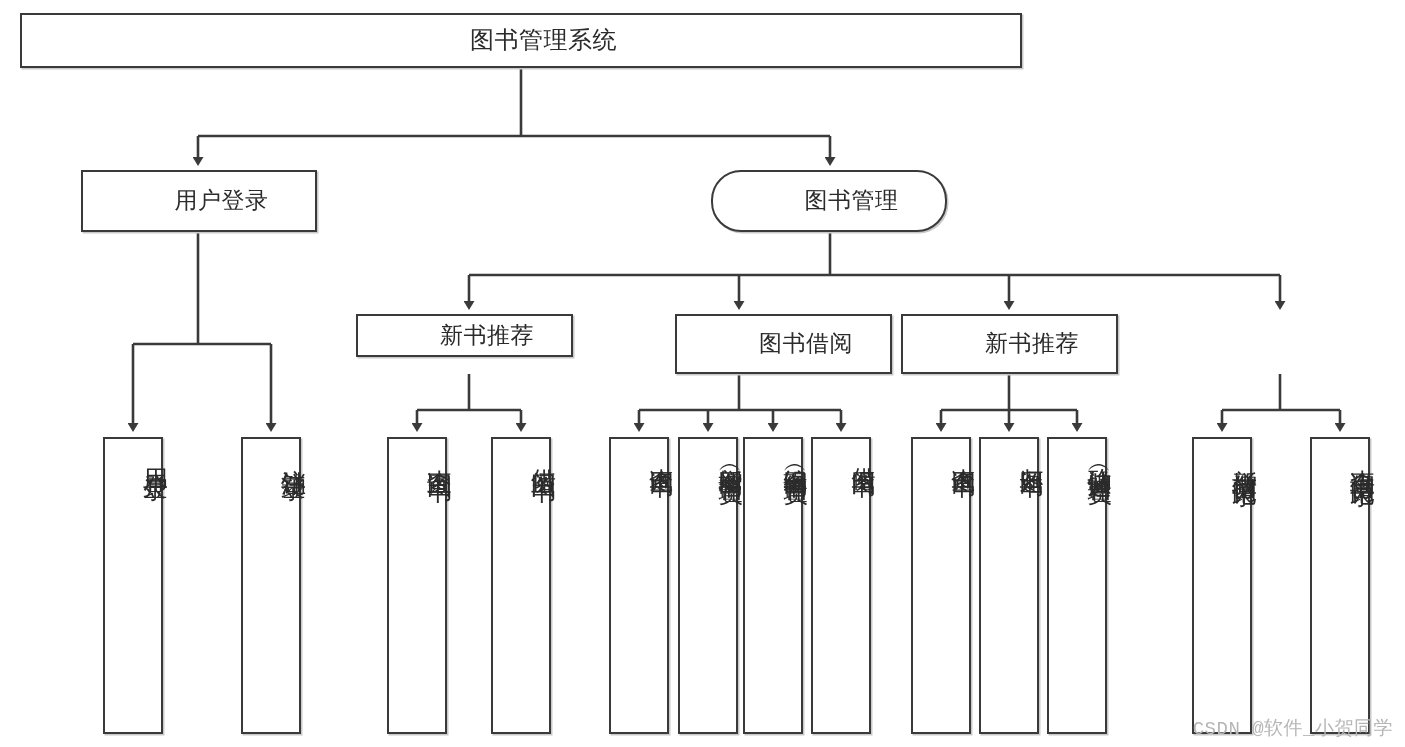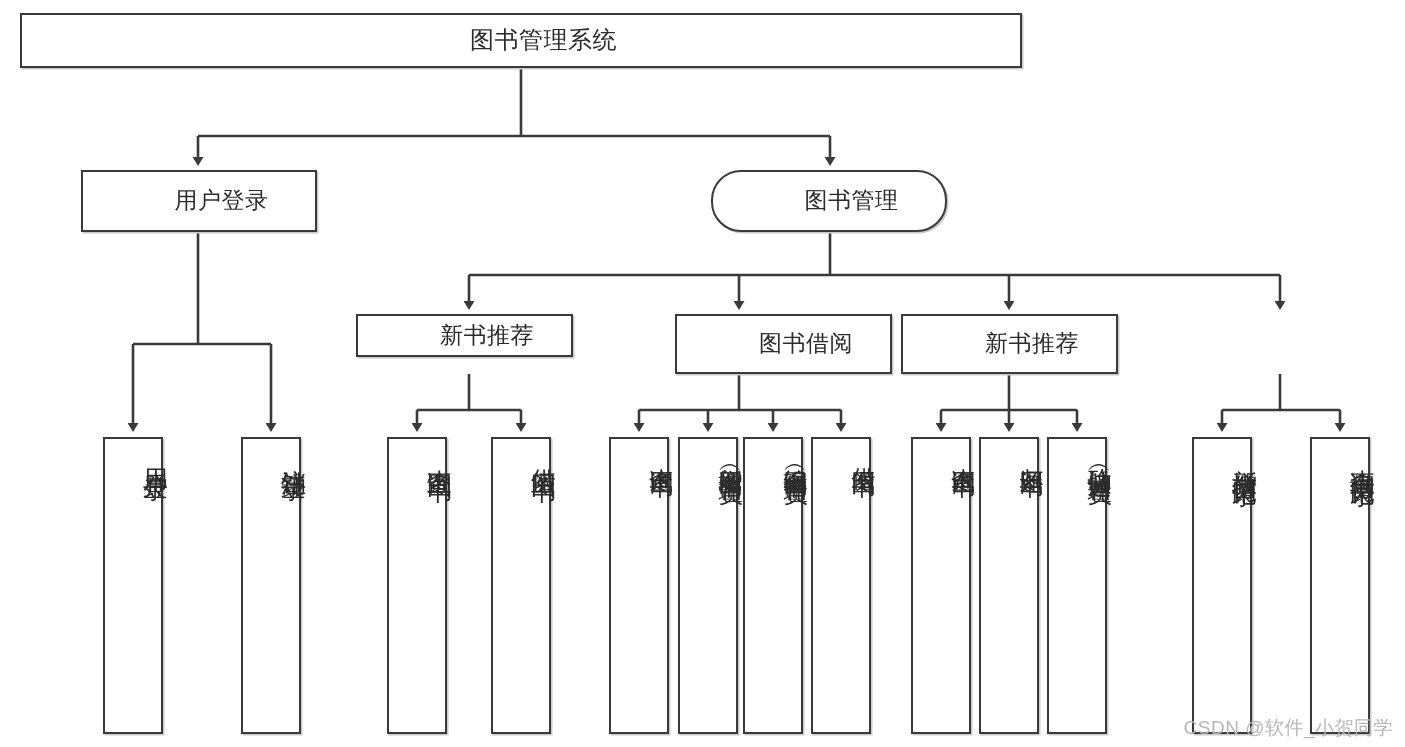--- a/index.html
+++ b/index.html
@@ -65,21 +65,21 @@
   }
   #root-node .label { font-size: 24px; }
   .watermark {
     position: absolute;
     right: 12px;
     bottom: 6px;
     font-size: 19px;
     color: #b6b6b6;
     letter-spacing: 0.5px;
     white-space: nowrap;
-    font-family: Liberation Sans, sans-serif;
+    font-family: Liberation Mono, monospace;
   }
 </style>
 </head>
 <body>
 
 <div id="canvas">
 
   <svg id="edges" viewBox="0 0 1405 747" width="1405" height="747" xmlns="http://www.w3.org/2000/svg">
     <defs>
       <marker id="arrow" markerWidth="9" markerHeight="11" refX="1" refY="5.5" orient="auto" markerUnits="userSpaceOnUse">

